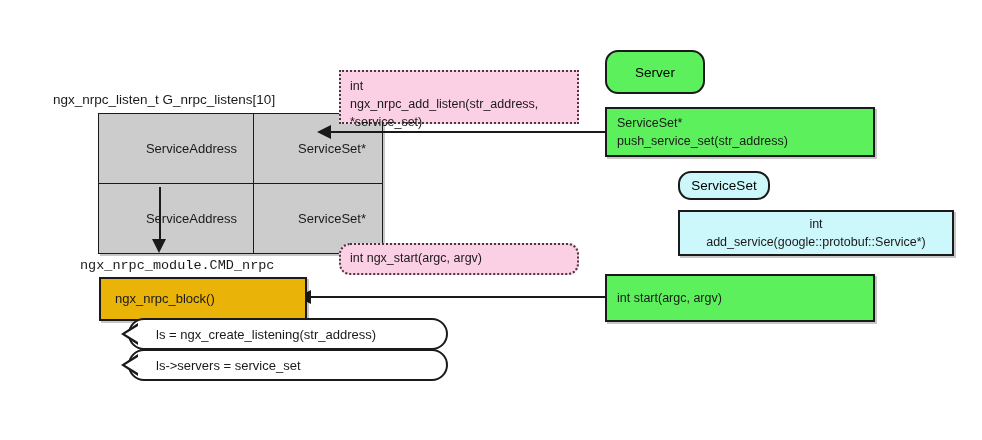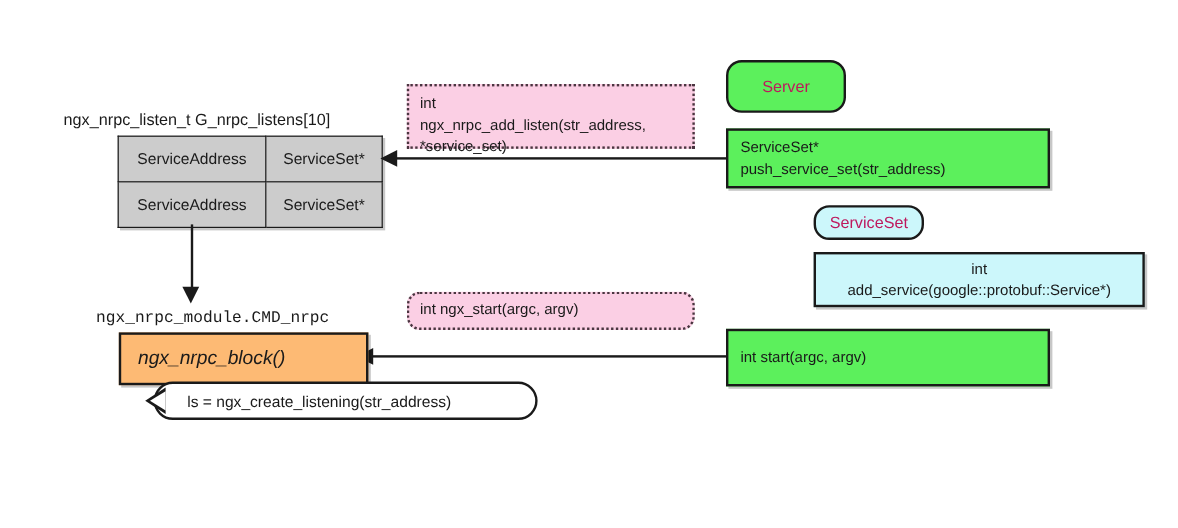--- a/index.html
+++ b/index.html
@@ -29,22 +29,22 @@
   .array-table {
     border-collapse: collapse;
     background: #cccccc;
     box-shadow: 2px 2px 0 rgba(0,0,0,0.22);
   }
   .array-table td {
     border: 1.6px solid #1a1a1a;
     background: #cccccc;
     color: #1a1a1a;
     font-size: 13px;
-    text-align: center;
-    padding: 0;
+    text-align: right;
+    padding: 16px;
     height: 37px;
     white-space: nowrap;
   }
   .cell-addr { width: 122px; }
   .cell-set  { width: 96px; }
 
   
   .note {
     background: #fbcfe4;
     border: 2px dotted #4a3540;
@@ -56,46 +56,45 @@
   }
 
   
   .class-pill {
     border: 2.2px solid #1a1a1a;
     border-radius: 13px;
     display: flex;
     align-items: center;
     justify-content: center;
     font-size: 13.5px;
-    color: #be185d;
+    color: #000000;
     white-space: nowrap;
   }
   .pill-green { background: #5cf05c; }
   .pill-cyan  { background: #ccf7fb; }
 
   
   .method-box {
     border: 2px solid #1a1a1a;
     color: #1a1a1a;
     font-size: 12.5px;
     line-height: 1.45;
     display: flex;
     flex-direction: column;
     justify-content: center;
     white-space: pre-line;
     box-shadow: 2px 2px 0 rgba(0,0,0,0.22);
   }
   .box-green { background: #5cf05c; padding-left: 10px; text-align: left; }
   .box-cyan  { background: #ccf7fb; text-align: center; align-items: center; }
   .box-yellow {
-    background: #fdba74;
+    background: #eab308;
     padding-left: 14px;
     text-align: left;
-    font-size: 16px;
-    font-style: italic;
+    font-size: 13px;
   }
 
   
   .stmt {
     border: 2px solid #1a1a1a;
     border-radius: 999px;
     background: #ffffff;
     color: #1a1a1a;
     font-size: 13px;
     display: flex;
@@ -197,15 +196,21 @@
 
   <div class="abs method-box box-yellow" style="left:99px; top:277px; width:208px; height:44px;">ngx_nrpc_block()</div>
 
   <div class="abs" style="left:128px; top:318px; width:290px; height:28px;">
     <div class="stmt" style="width:100%; height:100%; position:relative;">
       <span class="stmt-notch"></span>
       <span>ls = ngx_create_listening(str_address)</span>
     </div>
   </div>
 
+  <div class="abs" style="left:128px; top:349px; width:290px; height:28px;">
+    <div class="stmt" style="width:100%; height:100%; position:relative;">
+      <span class="stmt-notch"></span>
+      <span>ls-&gt;servers = service_set</span>
+    </div>
+  </div>
 
 
 </div>
 
 </body></html>

